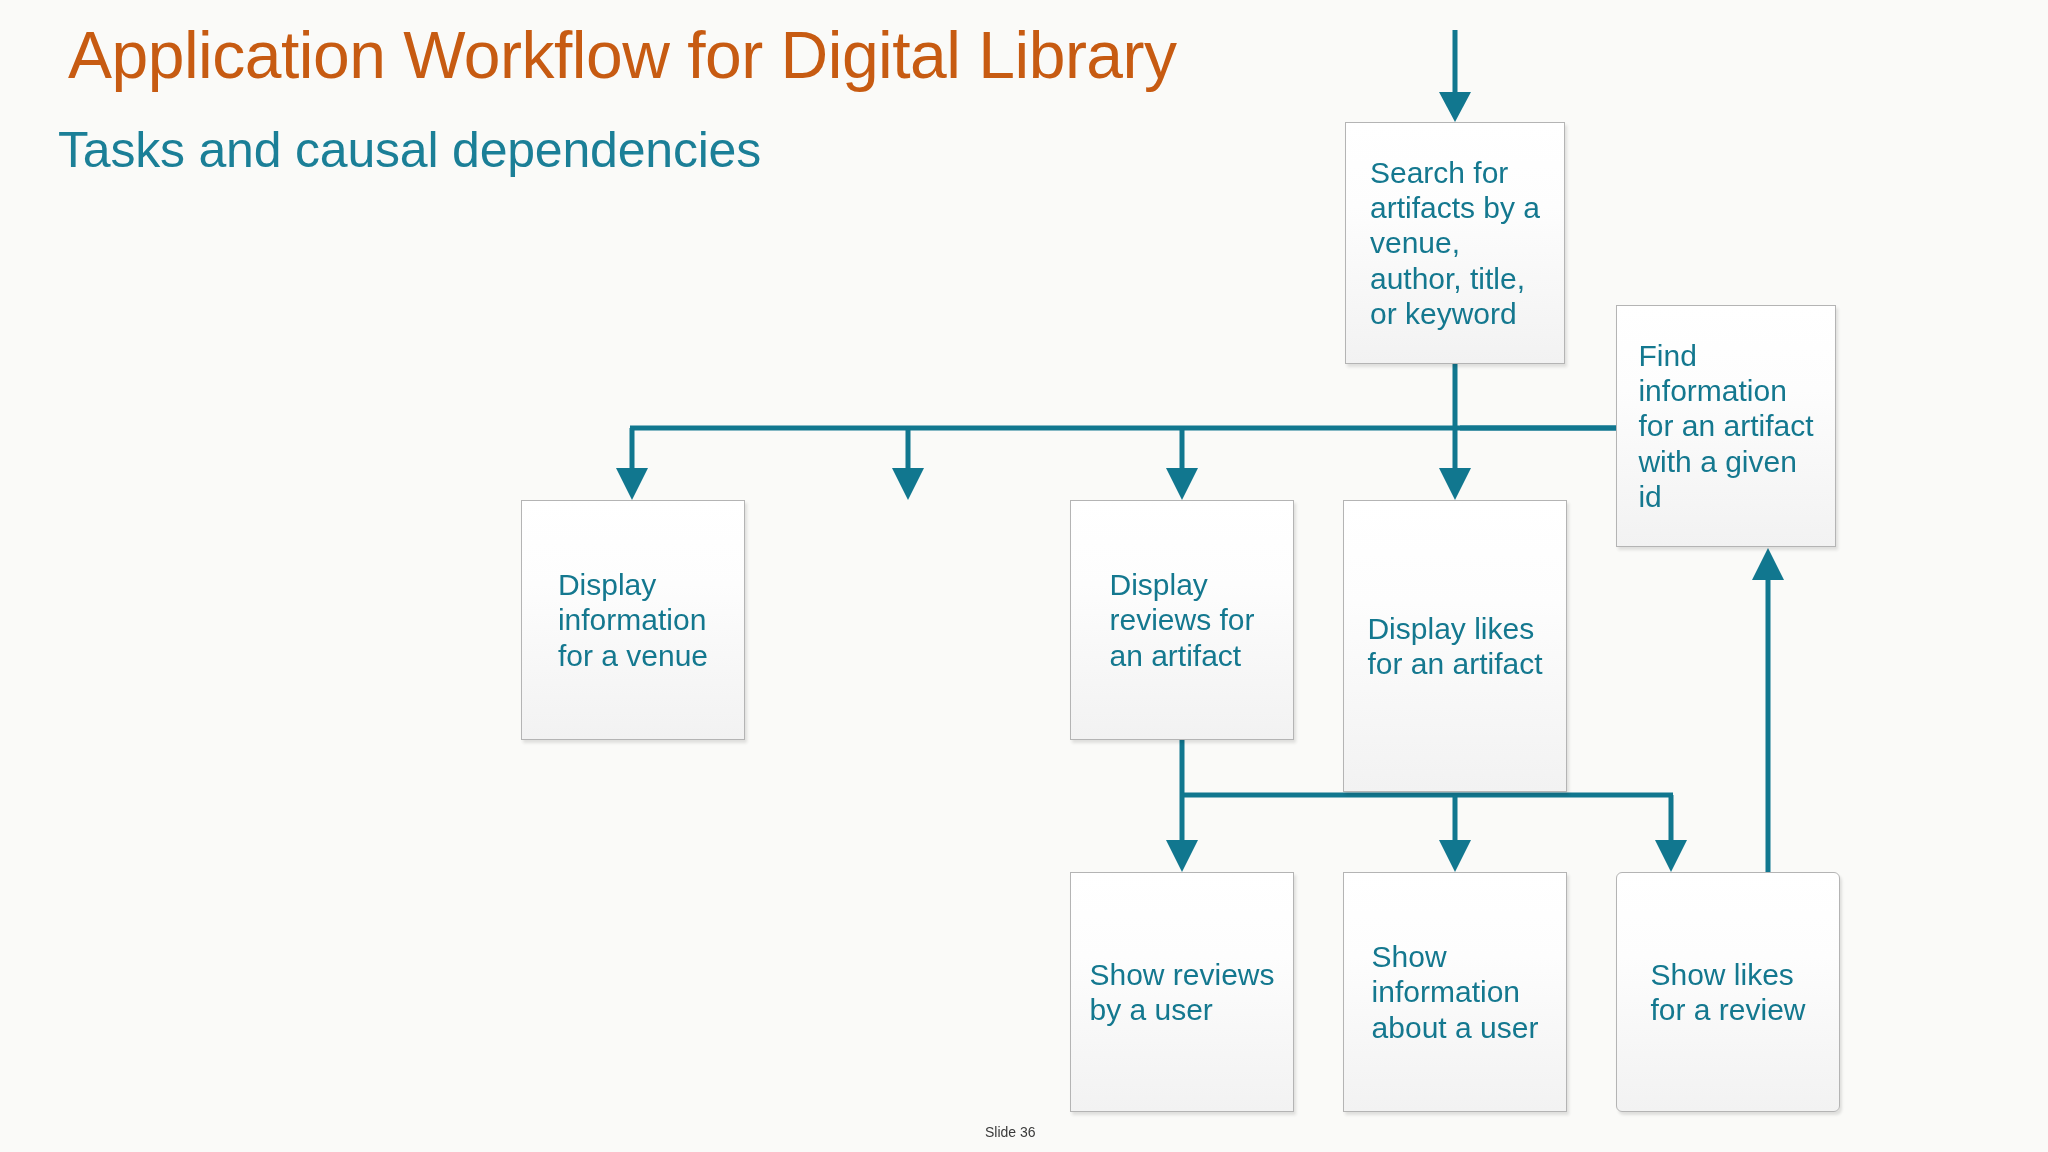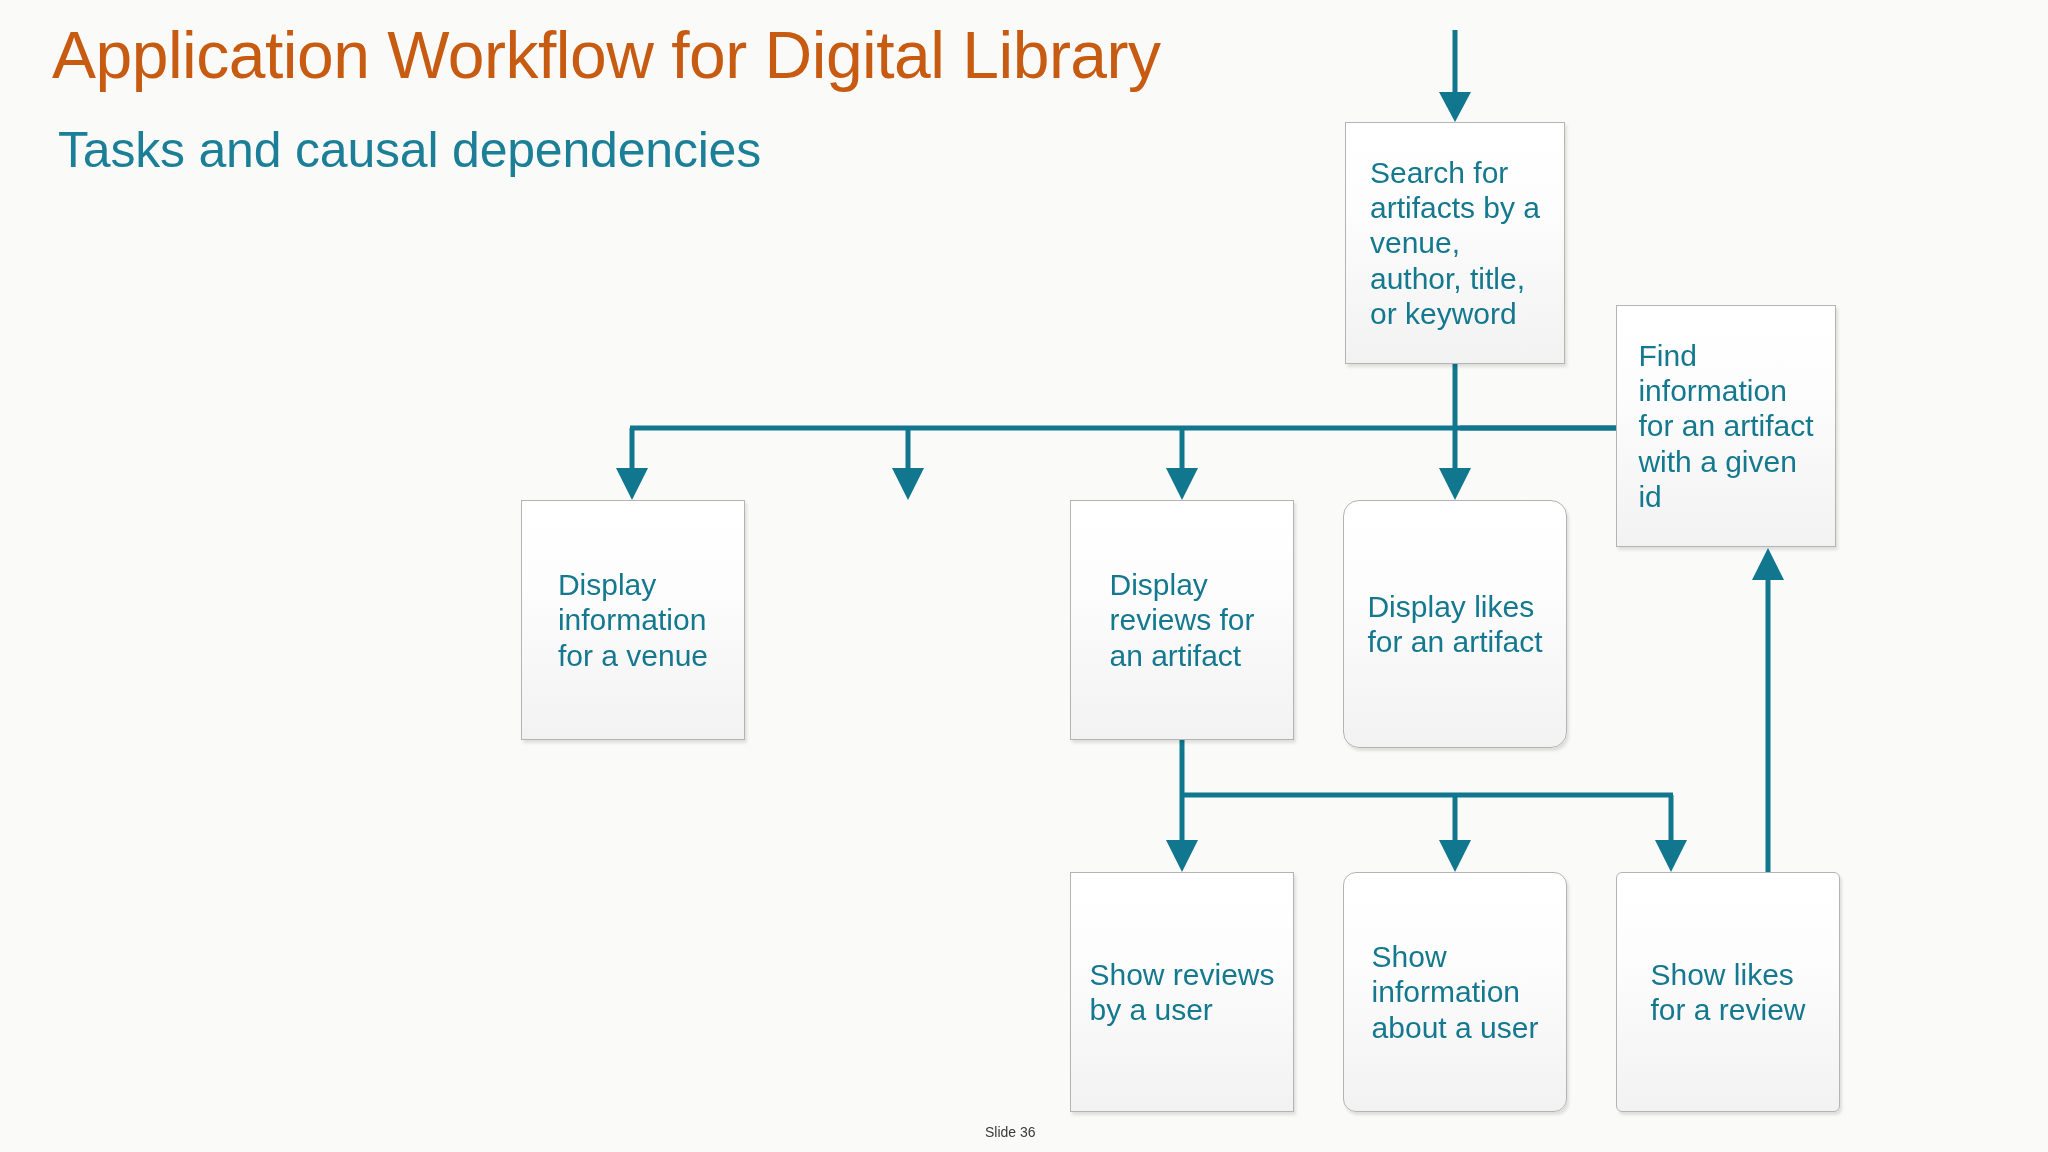--- a/index.html
+++ b/index.html
@@ -73,21 +73,21 @@
     width: 2048px;
     height: 1152px;
     pointer-events: none;
   }
 </style>
 </head>
 <body>
 
 <div id="slide" style="background: rgb(250, 250, 248);">
 
-  <div id="title" style="color: rgb(199, 91, 18);">Application Workflow for Digital Library</div>
+  <div id="title" style="color: rgb(199, 91, 18); margin-left: 16px;">Application Workflow for Digital Library</div>
 
   <div id="subtitle" style="color: rgb(27, 127, 151);">Tasks and causal dependencies</div>
 
   <svg id="wires" viewBox="0 0 2048 1152" xmlns="http://www.w3.org/2000/svg">
     <defs>
       <marker id="ahead" markerWidth="11" markerHeight="13" refX="5.5" refY="12.2" orient="auto-start-reverse" markerUnits="userSpaceOnUse">
         <polygon points="5.5,0 11,13 0,13" fill="#11778f" transform="rotate(180 5.5 6.5)"></polygon>
       </marker>
     </defs>
 
@@ -165,25 +165,25 @@
 information
 for an artifact
 with a given
 id</div>
   <div class="node" id="n2" style="left: 521px; top: 500px; width: 224px; height: 240px; color: rgb(20, 120, 143); border-color: rgb(180, 180, 180);">Display
 information
 for a venue</div>
   <div class="node" id="n4" style="left: 1070px; top: 500px; width: 224px; height: 240px; color: rgb(20, 120, 143); border-color: rgb(180, 180, 180);">Display
 reviews for
 an artifact</div>
-  <div class="node" id="n5" style="left: 1343px; top: 500px; width: 224px; height: 248px; color: rgb(20, 120, 143); border-color: rgb(180, 180, 180); border-radius: 16px;">Display likes
+  <div class="node" id="n5" style="left: 1343px; top: 500px; width: 224px; height: 292px; color: rgb(20, 120, 143); border-color: rgb(180, 180, 180);">Display likes
 for an artifact</div>
   <div class="node" id="n6" style="left: 1070px; top: 872px; width: 224px; height: 240px; color: rgb(20, 120, 143); border-color: rgb(180, 180, 180);">Show reviews
 by a user</div>
-  <div class="node" id="n7" style="left: 1343px; top: 872px; width: 224px; height: 240px; color: rgb(20, 120, 143); border-color: rgb(180, 180, 180); border-radius: 13px;">Show
+  <div class="node" id="n7" style="left: 1343px; top: 872px; width: 224px; height: 240px; color: rgb(20, 120, 143); border-color: rgb(180, 180, 180);">Show
 information
 about a user</div>
   <div class="node" id="n8" style="left: 1616px; top: 872px; width: 224px; height: 240px; color: rgb(20, 120, 143); border-color: rgb(180, 180, 180); border-radius: 6px;">Show likes
 for a review</div>
 
   <div id="slide-number">Slide 36</div>
 
 </div>
 
 </body></html>

